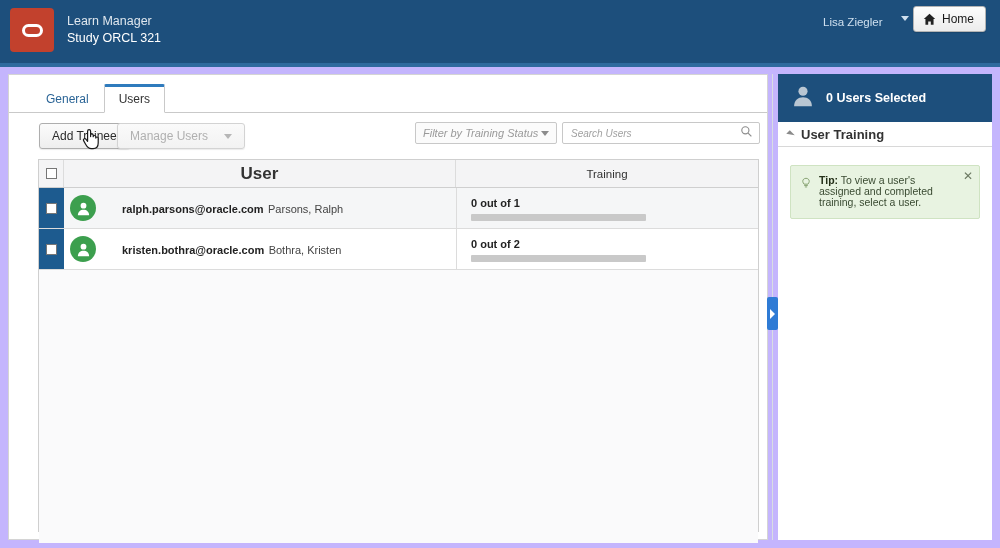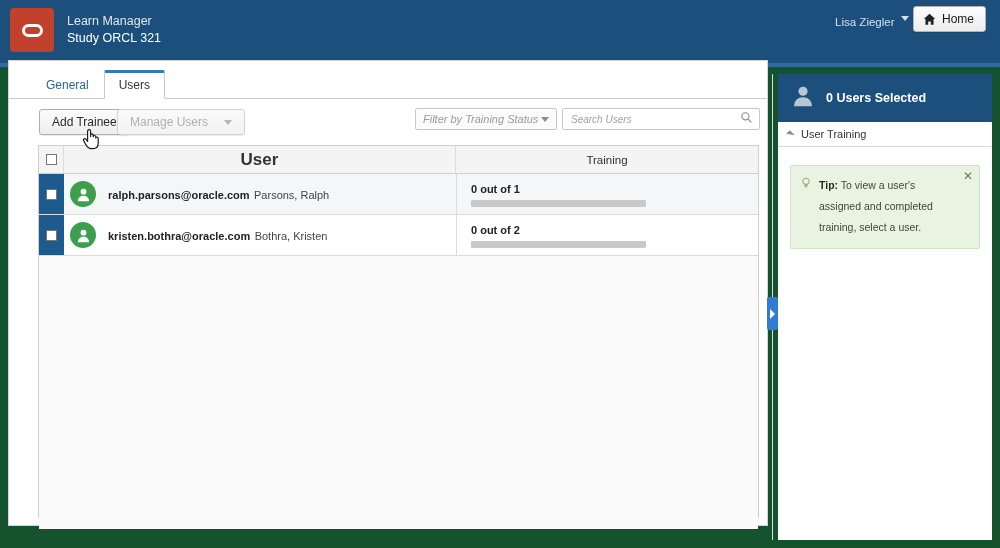--- a/index.html
+++ b/index.html
@@ -3,21 +3,21 @@
 <meta charset="utf-8">
 <style>
   * { box-sizing: border-box; }
   html, body {
     margin: 0; padding: 0;
     width: 1000px; height: 548px;
     background: #ffffff;
     font-family: "Liberation Sans", sans-serif;
     overflow: hidden;
   }
-  #app { position: relative; width: 1000px; height: 548px; background: #14532d; }
+  #app { position: relative; width: 1000px; height: 548px; background: #c4b5fd; }
 
   
   .topbar {
     position: absolute; left: 0; top: 0; width: 1000px; height: 63px;
     background: #1d4f7c;
   }
   .topbar-underline {
     position: absolute; left: 0; top: 63px; width: 1000px; height: 4px;
     background: #2e6a9e;
   }
@@ -28,39 +28,39 @@
   }
   .brand-logo .oval {
     width: 21px; height: 13px; border: 3px solid #ffffff; border-radius: 8px;
   }
   .brand-text { margin-left: 13px; color: #ffffff; }
   .brand-line1 { font-size: 12.5px; line-height: 17px; color: #dfe7ee; }
   .brand-line2 { font-size: 12.5px; line-height: 17px; color: #ffffff; }
 
   .userzone { position: absolute; right: 14px; top: 6px; text-align: right; }
   .username {
-    color: #cfe0ef; font-size: 11.5px; display: inline-flex; align-items: flex-start; gap: 6px;
+    color: #cfe0ef; font-size: 11.5px; display: inline-flex; align-items: flex-start; gap: 18px;
     cursor: pointer;
   }
   .caret-down {
     width: 0; height: 0; border-left: 4.5px solid transparent; border-right: 4.5px solid transparent;
     border-top: 5px solid #cfe0ef; display: inline-block;
   }
   .home-btn {
     background: linear-gradient(#fdfdfd, #ececec);
     border: 1px solid #b4b4b4; border-radius: 3px;
     padding: 5px 11px 5px 9px; font-size: 12px; color: #1a1a1a;
     display: inline-flex; align-items: center; gap: 6px; cursor: pointer;
     box-shadow: 0 1px 1px rgba(0,0,0,.12);
   }
   .home-icon { display: inline-block; width: 13px; height: 13px; }
 
   
   .main-card {
-    position: absolute; left: 8px; top: 60px; width: 760px; height: 466px;
+    position: absolute; left: 8px; top: 74px; width: 760px; height: 466px;
     background: #ffffff; border: 1px solid #d4d4d4;
   }
   .tabs {
     position: absolute; left: 0; top: 8px; height: 30px; width: 100%;
     display: flex; align-items: flex-end; padding-left: 22px;
     border-bottom: 1px solid #c9c9c9;
   }
   .tab {
     font-size: 12px; color: #2a6496; padding: 5px 14px 6px 14px; cursor: pointer;
     background: transparent; position: relative; top: 1px; border: 1px solid transparent;
@@ -142,21 +142,21 @@
   .row.even { background: #ffffff; }
   .cell-check {
     width: 25px; background: #1d5b8f; display: flex;
     align-items: center; justify-content: center;
   }
   .cell-user { flex: 1; display: flex; align-items: center; padding-left: 6px; }
   .avatar {
     width: 26px; height: 26px; border-radius: 50%; background: #3c9f4e;
     display: flex; align-items: center; justify-content: center; flex: 0 0 26px;
   }
-  .user-text { margin-left: 12px; }
+  .user-text { margin-left: 26px; }
   .user-email { font-size: 11px; font-weight: bold; color: #222222; line-height: 14px; }
   .user-name { font-size: 11px; color: #444444; line-height: 14px; }
   .cell-training {
     width: 302px; border-left: 1px solid #dcdcdc; padding: 8px 0 0 14px;
   }
   .training-label { font-size: 11px; font-weight: bold; color: #222; line-height: 14px; }
   .progress {
     margin-top: 4px; width: 175px; height: 7px; background: #c9c9c9; border-radius: 1px;
   }
   .progress > div { height: 100%; background: #3c9f4e; border-radius: 1px; }
@@ -172,26 +172,26 @@
   }
   .panel-head-title { color: #ffffff; font-size: 12.5px; font-weight: bold; margin-left: 11px; }
   .panel-section {
     height: 25px; display: flex; align-items: center; padding-left: 10px;
     border-bottom: 1px solid #d8d8d8; background: #ffffff;
   }
   .tri-down {
     width: 0; height: 0; border-left: 5px solid transparent; border-top: 7px solid #8a8a8a;
     transform: rotate(-45deg); margin-right: 8px;
   }
-  .panel-section-title { font-size: 11px; font-weight: normal; color: #333333; }
+  .panel-section-title { font-size: 13px; font-weight: bold; color: #333333; }
   .tip-box {
     position: relative; margin: 18px 12px 0 12px; background: #e8f3e1; border: 1px solid #cfe3c2;
     border-radius: 2px; padding: 9px 22px 10px 9px; display: flex; gap: 7px;
   }
-  .tip-text { font-size: 10.5px; color: #394a31; line-height: 21px; }
+  .tip-text { font-size: 10.5px; color: #394a31; line-height: 11px; }
   .tip-text b { color: #243019; }
   .tip-close {
     position: absolute; right: 6px; top: 4px; font-size: 12px; color: #6c7a63; cursor: pointer;
     line-height: 12px;
   }
   .panel-handle {
     position: absolute; left: 767px; top: 297px; width: 11px; height: 33px;
     background: #2f7bd5; border-radius: 2px; display: flex;
     align-items: center; justify-content: center; cursor: pointer;
   }

